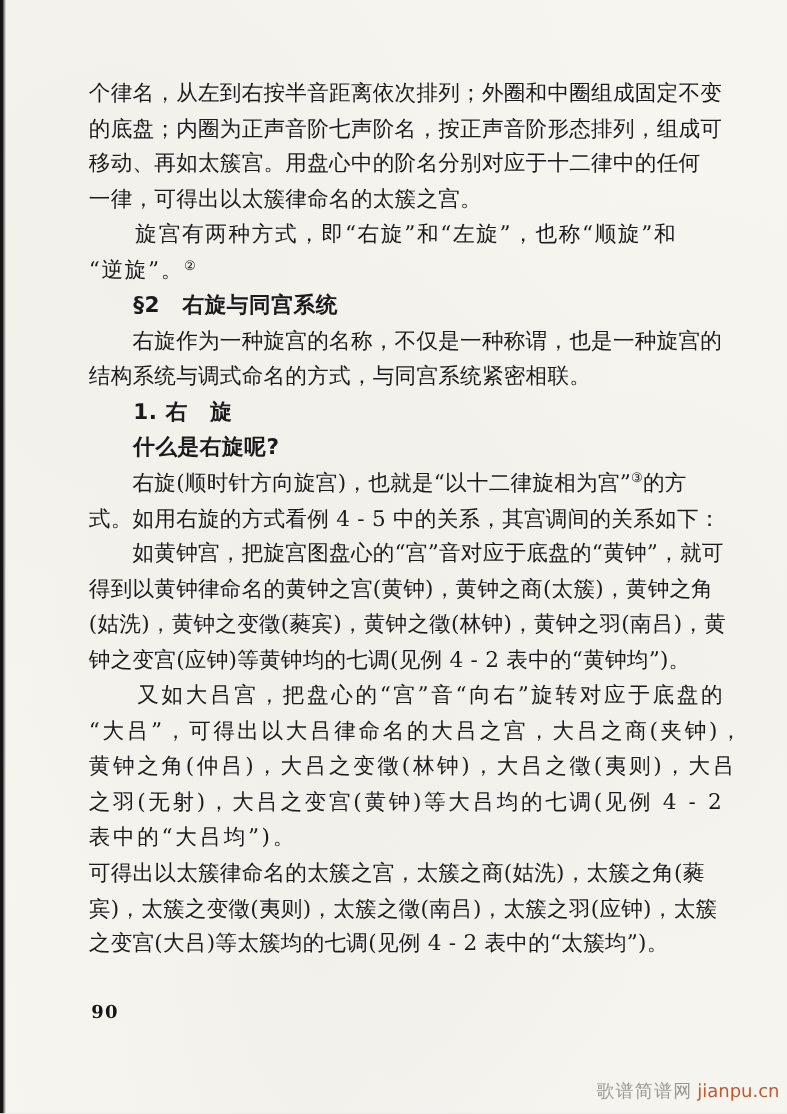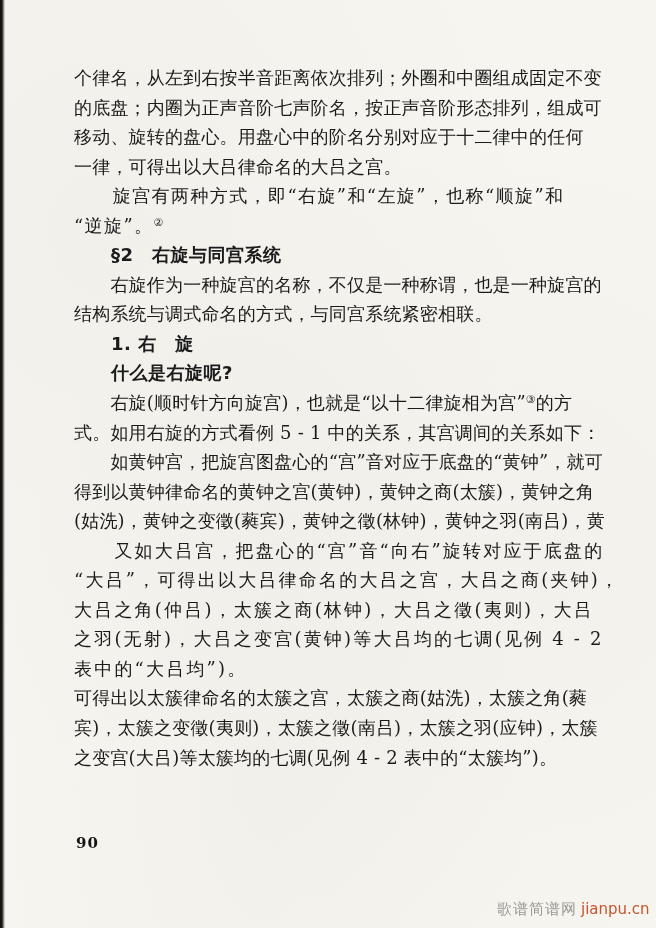--- a/index.html
+++ b/index.html
@@ -88,53 +88,54 @@
 </head>
 <body>
 
 <div class="page">
   <div class="scan-edge-left"></div>
 
   <div class="text-block">
       <div class="para body">
         <div class="line">个律名，从左到右按半音距离依次排列；外圈和中圈组成固定不变</div>
         <div class="line">的底盘；内圈为正声音阶七声阶名，按正声音阶形态排列，组成可</div>
-        <div class="line">移动、旋转的盘心。用盘心中的阶名分别对应于十二律中的任何</div>
-        <div class="line">一律，可得出以大吕律命名的大吕之宫。</div>
+        <div class="line">移动、再如太簇宫。用盘心中的阶名分别对应于十二律中的任何</div>
+        <div class="line">一律，可得出以太簇律命名的太簇之宫。</div>
       </div>
       <div class="para body">
         <div class="line">　　旋宫有两种方式，即“右旋”和“左旋”，也称“顺旋”和</div>
         <div class="line">“逆旋”。<sup class="fn">②</sup></div>
       </div>
       <div class="para heading">
         <div class="line">　　§2　右旋与同宫系统</div>
       </div>
       <div class="para body">
         <div class="line">　　右旋作为一种旋宫的名称，不仅是一种称谓，也是一种旋宫的</div>
         <div class="line">结构系统与调式命名的方式，与同宫系统紧密相联。</div>
       </div>
       <div class="para heading">
         <div class="line">　　1. 右　旋</div>
       </div>
       <div class="para heading">
         <div class="line">　　什么是右旋呢?</div>
       </div>
       <div class="para body">
         <div class="line">　　右旋(顺时针方向旋宫)，也就是“以十二律旋相为宫”<sup class="fn">③</sup>的方</div>
-        <div class="line">式。如用右旋的方式看例 5 - 1 中的关系，其宫调间的关系如下：</div>
+        <div class="line">式。如用右旋的方式看例 4 - 5 中的关系，其宫调间的关系如下：</div>
       </div>
       <div class="para body">
         <div class="line">　　如黄钟宫，把旋宫图盘心的“宫”音对应于底盘的“黄钟”，就可</div>
         <div class="line">得到以黄钟律命名的黄钟之宫(黄钟)，黄钟之商(太簇)，黄钟之角</div>
         <div class="line">(姑洗)，黄钟之变徵(蕤宾)，黄钟之徵(林钟)，黄钟之羽(南吕)，黄</div>
+        <div class="line">钟之变宫(应钟)等黄钟均的七调(见例 4 - 2 表中的“黄钟均”)。</div>
       </div>
       <div class="para body">
         <div class="line">　　又如大吕宫，把盘心的“宫”音“向右”旋转对应于底盘的</div>
         <div class="line">“大吕”，可得出以大吕律命名的大吕之宫，大吕之商(夹钟)，</div>
-        <div class="line">大吕之角(仲吕)，太簇之商(林钟)，大吕之徵(夷则)，大吕</div>
+        <div class="line">黄钟之角(仲吕)，大吕之变徵(林钟)，大吕之徵(夷则)，大吕</div>
         <div class="line">之羽(无射)，大吕之变宫(黄钟)等大吕均的七调(见例 4 - 2</div>
         <div class="line">表中的“大吕均”)。</div>
       </div>
       <div class="para body">
         <div class="line">可得出以太簇律命名的太簇之宫，太簇之商(姑洗)，太簇之角(蕤</div>
         <div class="line">宾)，太簇之变徵(夷则)，太簇之徵(南吕)，太簇之羽(应钟)，太簇</div>
         <div class="line">之变宫(大吕)等太簇均的七调(见例 4 - 2 表中的“太簇均”)。</div>
       </div>
     </div>
 

